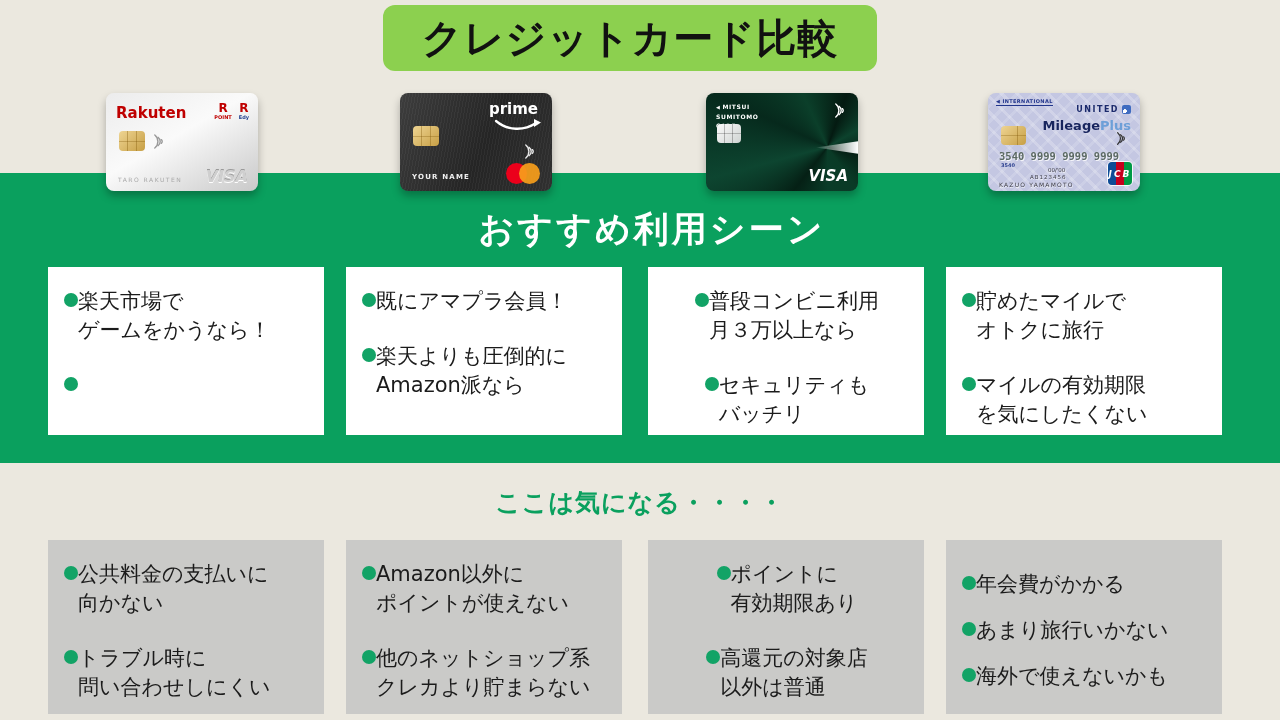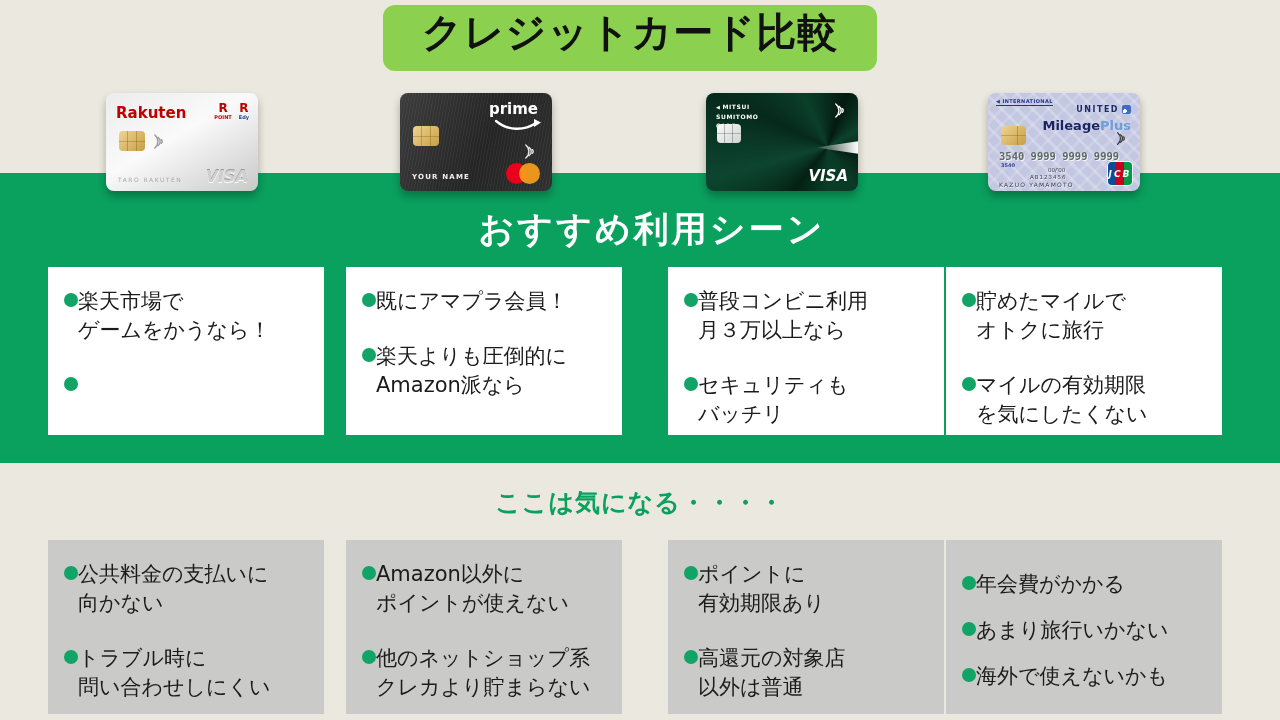--- a/index.html
+++ b/index.html
@@ -1,38 +1,38 @@
 <!DOCTYPE html>
 <html><head>
 <meta charset="utf-8">
 <style>
   html,body{margin:0;padding:0;}
   body{font-family:"DejaVu Sans","Liberation Sans",sans-serif;}
   .stage{position:relative;width:1280px;height:720px;background:#EBE8DF;overflow:hidden;}
 
   
   .title-box{position:absolute;left:383px;top:5px;width:494px;height:66px;background:#8CD04F;
-    border-radius:12px;display:flex;justify-content:center;}
+    border-radius:12px;display:flex;align-items:center;justify-content:center;}
   .title-box span{font-size:40px;font-weight:bold;color:#111;letter-spacing:1px;}
 
   
   .band{position:absolute;left:0;top:173px;width:1280px;height:290px;background:#0AA05E;}
   .band-heading{position:absolute;left:0;top:206px;width:1280px;text-align:center;
     font-size:35px;font-weight:bold;color:#fff;letter-spacing:3px;z-index:2;margin-left:12px;}
 
   
   .concern-heading{position:absolute;left:0;top:486px;width:1280px;text-align:center;
     font-size:25px;font-weight:bold;color:#0AA05E;letter-spacing:1px;}
 
   
   .ibox{position:absolute;width:276px;box-sizing:border-box;padding:20px 14px 14px 16px;
     display:flex;flex-direction:column;gap:26px;z-index:3;}
   .reco{top:267px;height:168px;background:#fff;}
   .concern{top:540px;height:174px;background:#CACAC8;}
-  .col1{left:48px;}.col2{left:346px;}.col3{left:668px;}.col4{left:946px;}
+  .col1{left:48px;}.col2{left:346px;}.col3{left:648px;align-items:center;}.col4{left:946px;}
   .concern.col4{gap:17px;padding-top:30px;}
   .item{display:flex;align-items:flex-start;gap:0;}
   .dot{flex:none;width:14px;height:14px;border-radius:50%;background:#12A366;margin-top:6px;}
   .item-text{font-size:21px;line-height:1.38;color:#1b1b1b;white-space:pre-line;}
 
   
   .card{position:absolute;top:93px;width:152px;height:98px;border-radius:8px;z-index:5;
     box-shadow:0 5px 9px rgba(0,0,0,.28);overflow:hidden;}
   .chip{position:absolute;border-radius:4px;}
   .chip-gold{background:

